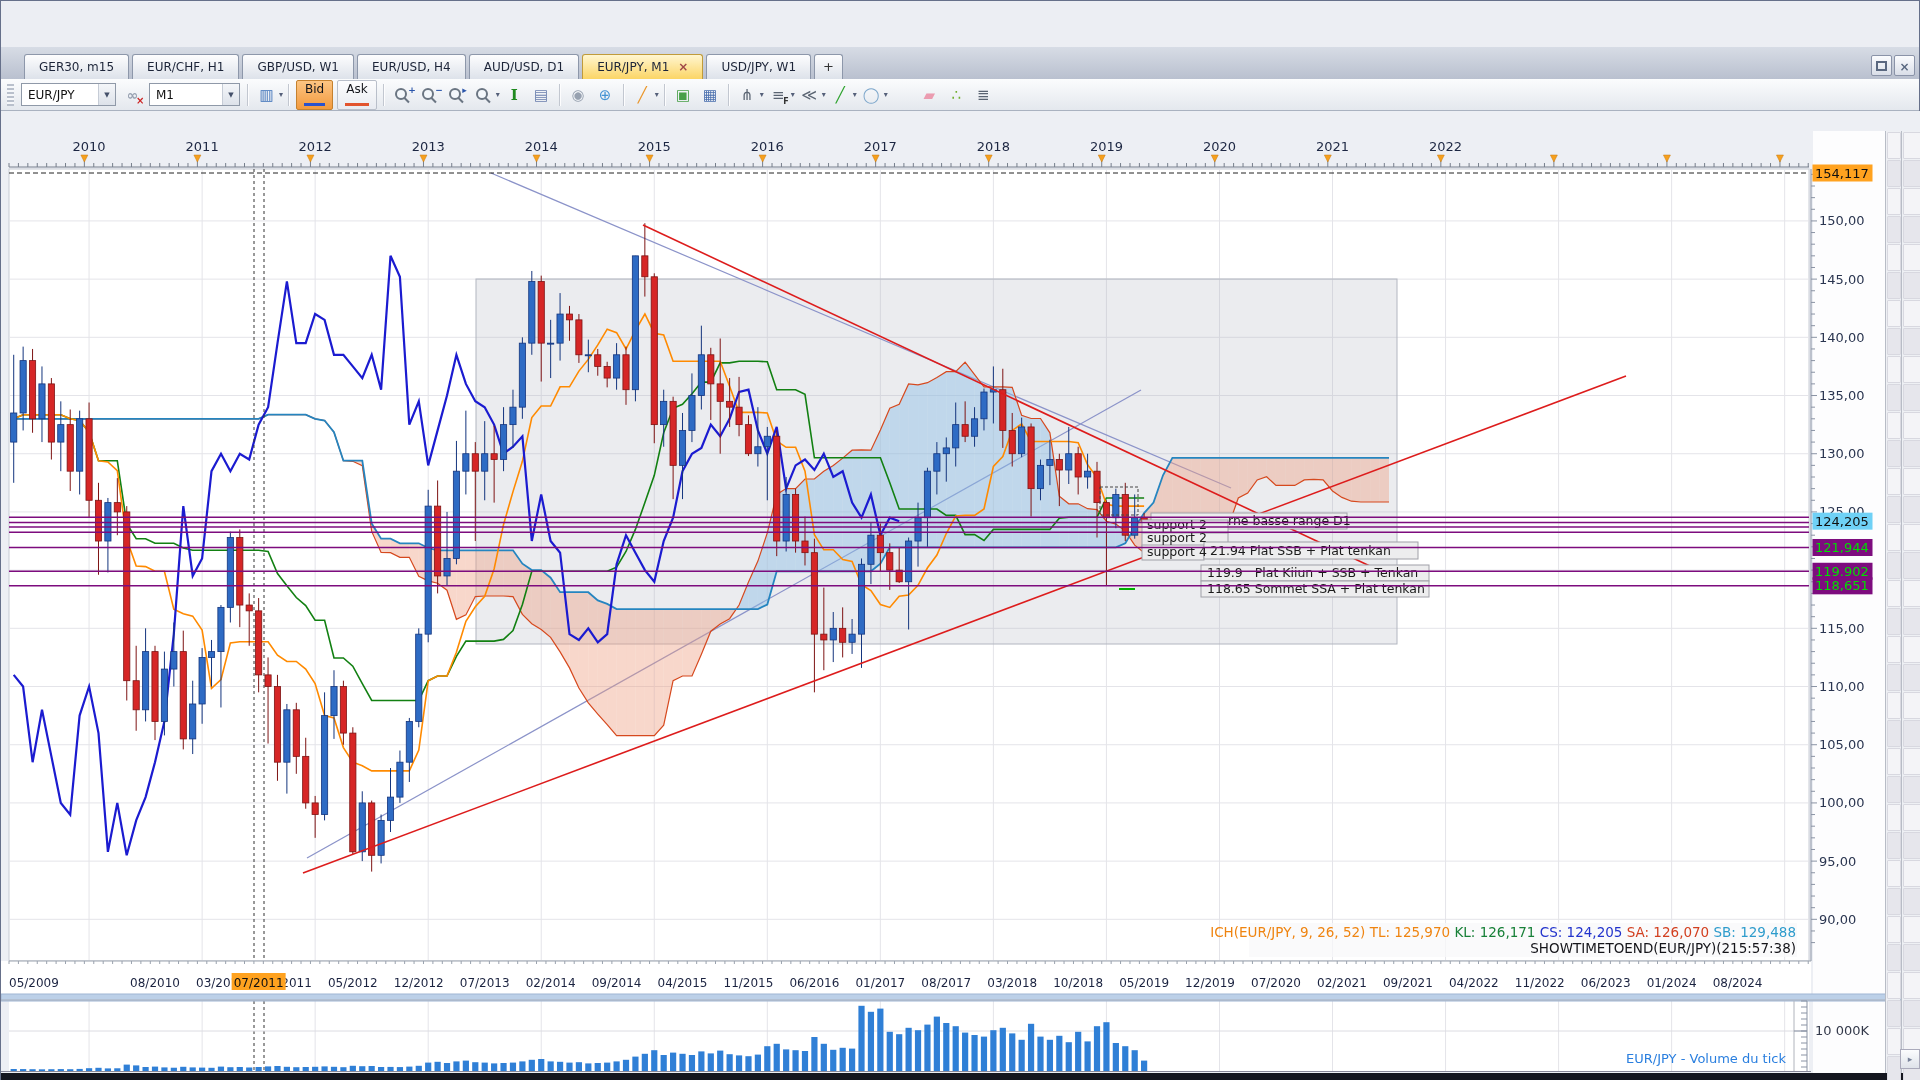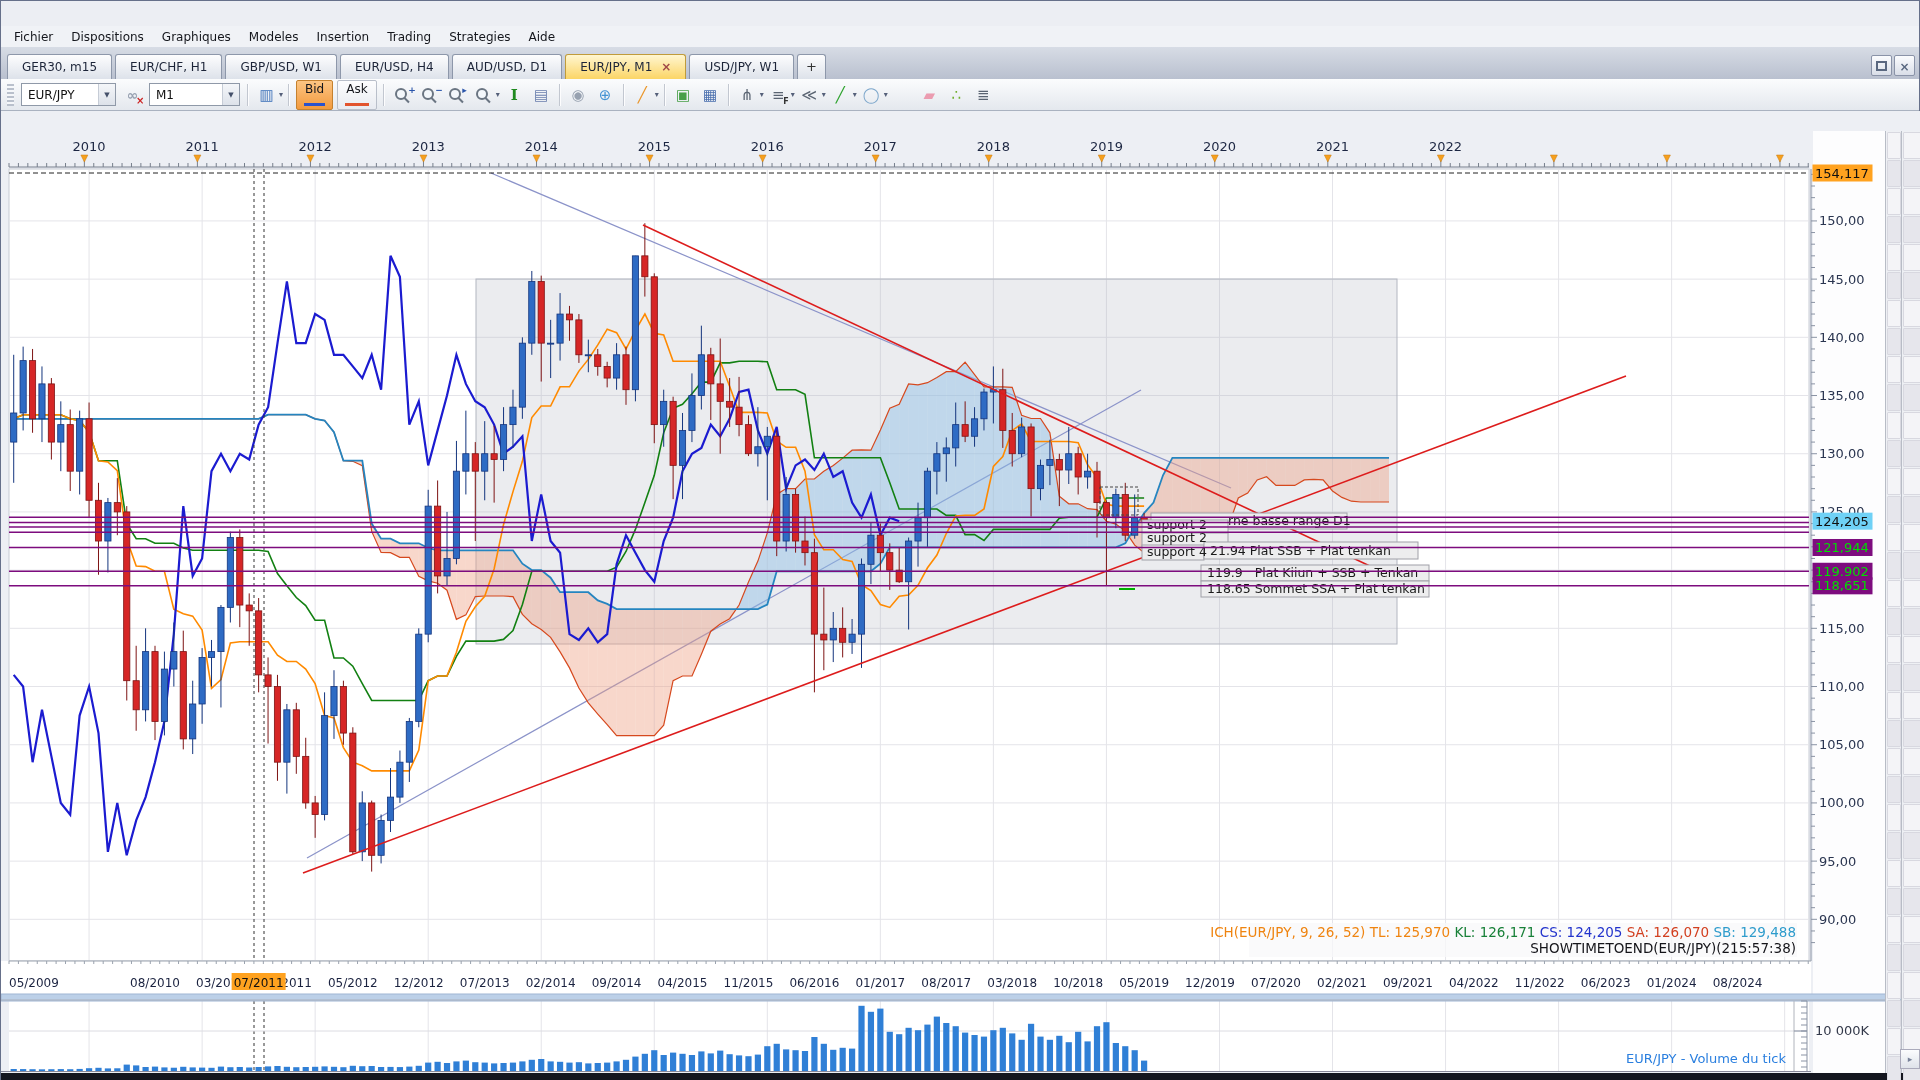--- a/index.html
+++ b/index.html
@@ -20,21 +20,21 @@
   .wbtn .x::after{content:"×";font-size:13px;font-weight:bold;color:#3c4a66;line-height:13px;}
 
   
   .menubar{position:absolute;left:0;top:25px;right:0;height:21px;background:#f0f2f6;
     border-bottom:1px solid #d7dbe3;display:flex;align-items:center;padding-left:4px;}
   .menu-item{font-size:12px;color:#14161c;padding:2px 9px;cursor:default;}
 
   
   .tabstrip{position:absolute;left:0;top:46px;right:0;height:32px;
     background:linear-gradient(#d7dce5,#b9c0cf);border-bottom:1px solid #96a0b2;
-    display:flex;align-items:flex-end;padding-left:6px;}
+    display:flex;align-items:flex-end;padding-left:23px;}
   .tab{height:24px;line-height:24px;font-size:12px;color:#1c2438;padding:0 14px;
     background:linear-gradient(#fdfdfe,#dde2ea);border:1px solid #8d97aa;border-bottom:none;
     border-radius:3px 3px 0 0;margin-right:3px;display:flex;align-items:center;white-space:nowrap;}
   .tab.active{background:linear-gradient(#fff6d0,#fbd566);border-color:#c09b3a;}
   .tab .close{margin-left:9px;color:#a04848;font-weight:bold;font-size:12px;line-height:12px;}
   .tab .close::after{content:"×";}
   .tab.plus{padding:0 8px;color:#333;}
   .tab.plus::after{content:"+";font-size:13px;}
   .strip-btns{position:absolute;right:4px;top:8px;display:flex;gap:2px;}
   .sbtn{width:19px;height:19px;border:1px solid #8a93a8;border-radius:2px;
@@ -81,30 +81,20 @@
     background:linear-gradient(#fbfcfe,#dfe3ea);font-size:9px;color:#78829a;
     display:flex;align-items:center;justify-content:center;}
   .corner-btn::after{content:"▸";}
 </style>
 </head>
 <body>
 
 <div class="window">
 
 
-  <div class="menubar" id="menubar">
-      <div class="menu-item">Fichier</div>
-      <div class="menu-item">Dispositions</div>
-      <div class="menu-item">Graphiques</div>
-      <div class="menu-item">Modeles</div>
-      <div class="menu-item">Insertion</div>
-      <div class="menu-item">Trading</div>
-      <div class="menu-item">Strategies</div>
-      <div class="menu-item">Aide</div>
-    </div>
 
   <div class="tabstrip" id="tabstrip">
       <div class="tab">
         <span>GER30, m15</span>
       </div>
       <div class="tab">
         <span>EUR/CHF, H1</span>
       </div>
       <div class="tab">
         <span>GBP/USD, W1</span>

